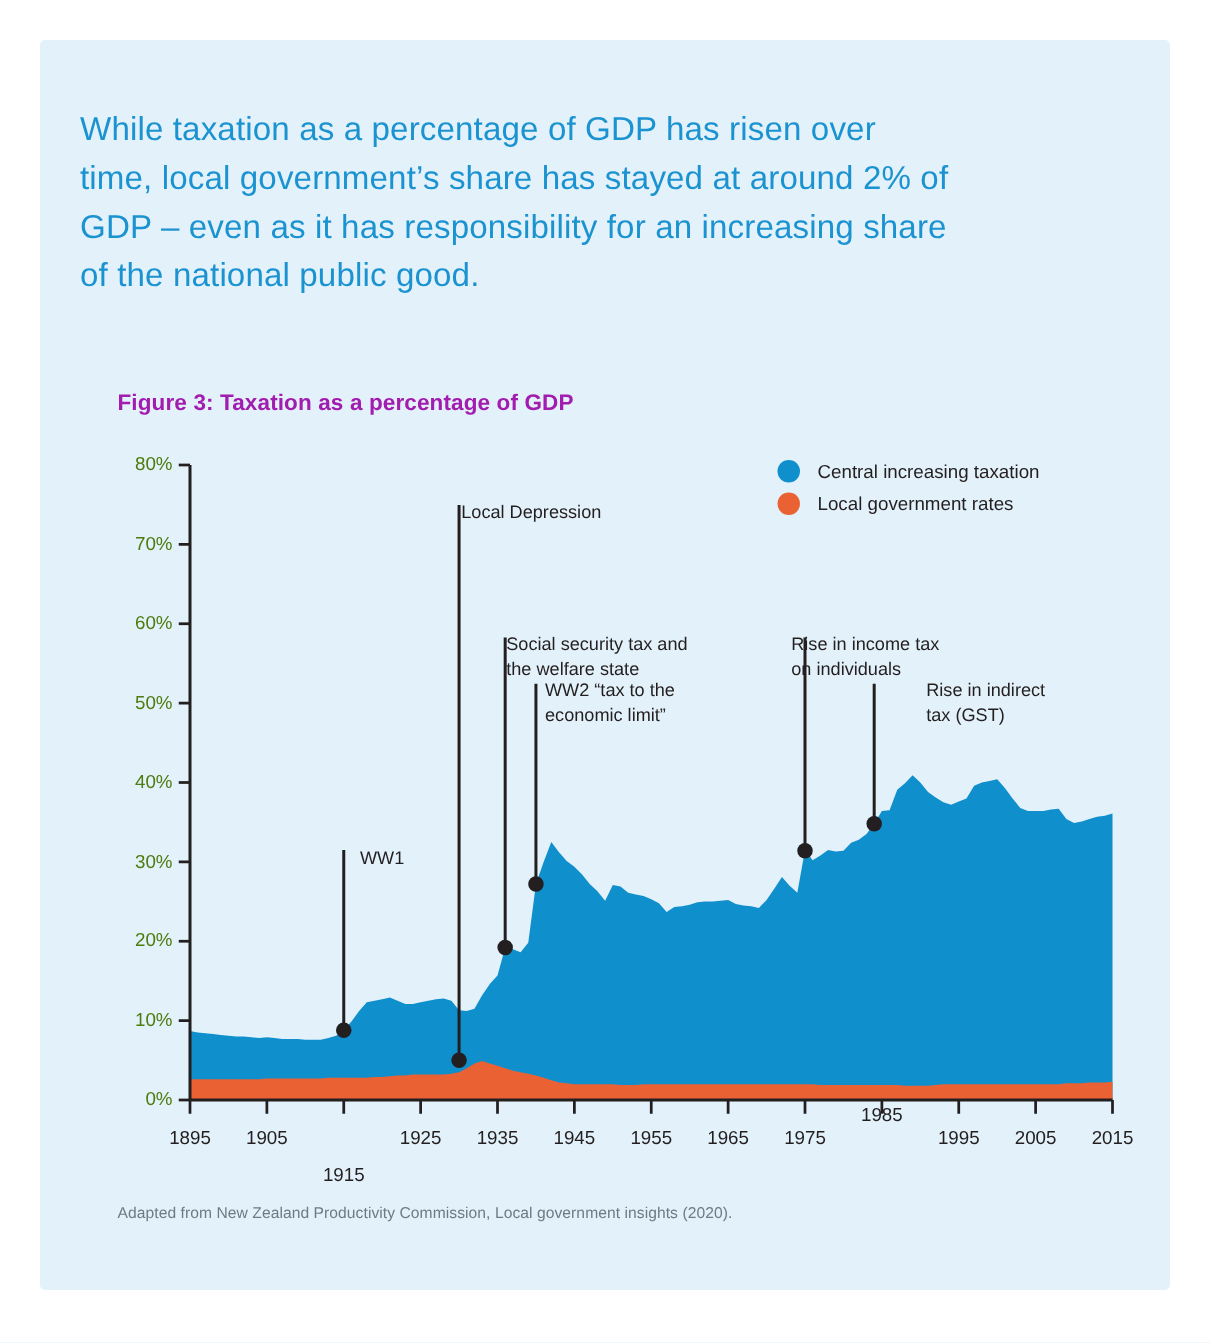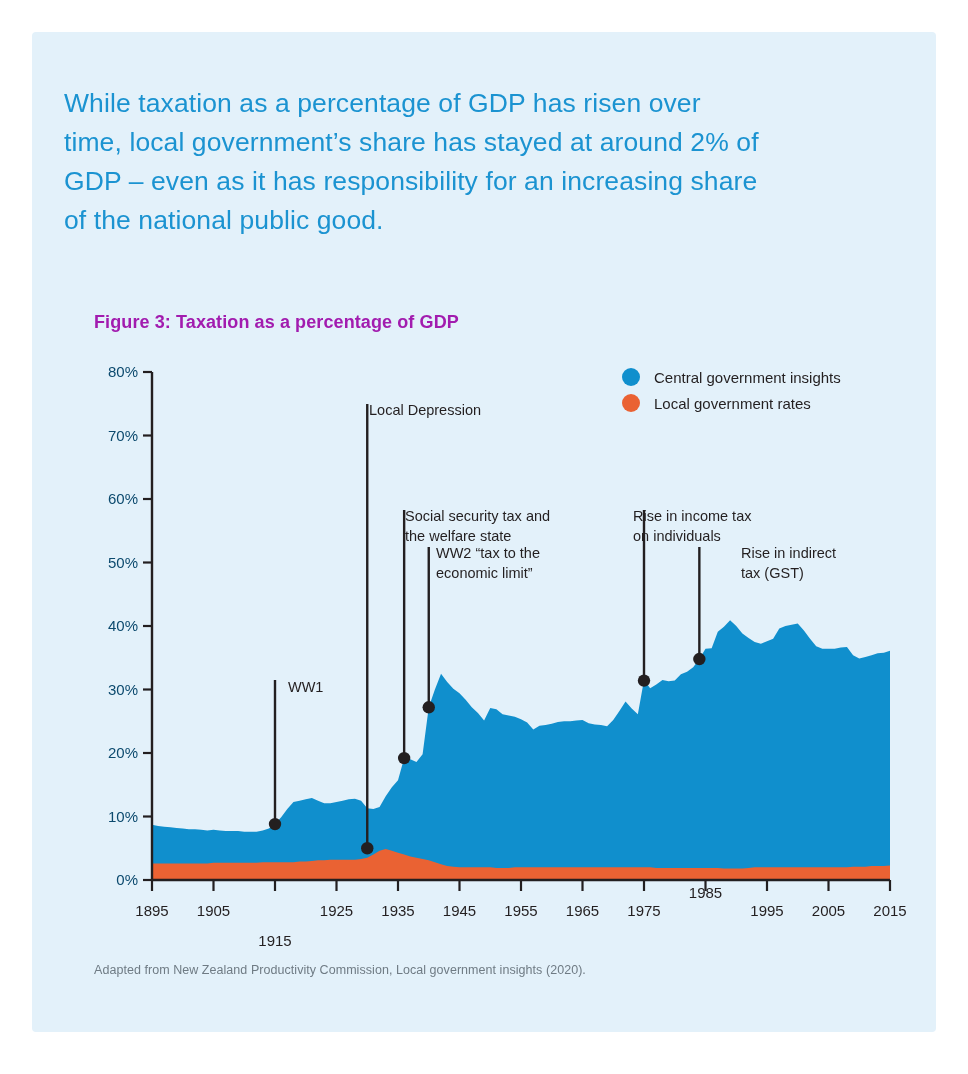--- a/index.html
+++ b/index.html
@@ -66,21 +66,21 @@
     font-size: 14.5px;
     line-height: 20px;
     color: #231f20;
     white-space: pre-line;
   }
 
   
   .ylab {
     position:absolute;
     font-size: 15px;
-    color: #0c4a6e;
+    color: #4d7c0f;
     text-align: right;
     width: 56px;
   }
   .xlab {
     position:absolute;
     font-size: 15px;
     color: #231f20;
     text-align:center;
     width: 60px;
   }
@@ -167,21 +167,21 @@
       <div class="xlab" style="left: 582px; top: 870px;">1975</div>
       <div class="xlab" style="left: 643.5px; top: 852px;">1985</div>
       <div class="xlab" style="left: 705px; top: 870px;">1995</div>
       <div class="xlab" style="left: 766.5px; top: 870px;">2005</div>
       <div class="xlab" style="left: 828px; top: 870px;">2015</div>
     </div>
 
   <div id="legend">
     <div class="legend-row">
       <span class="legend-dot" style="background:#108fcd"></span>
-      <span class="legend-label">Central government insights</span>
+      <span class="legend-label">Central increasing taxation</span>
     </div>
     <div class="legend-row">
       <span class="legend-dot" style="background:#ea6233"></span>
       <span class="legend-label">Local government rates</span>
     </div>
   </div>
 
   <div class="annot" style="left:256px; top:645px;">WW1</div>
   <div class="annot" style="left:337px; top:368px;">Local Depression</div>
   <div class="annot" style="left:373px; top:474px;">Social security tax and

